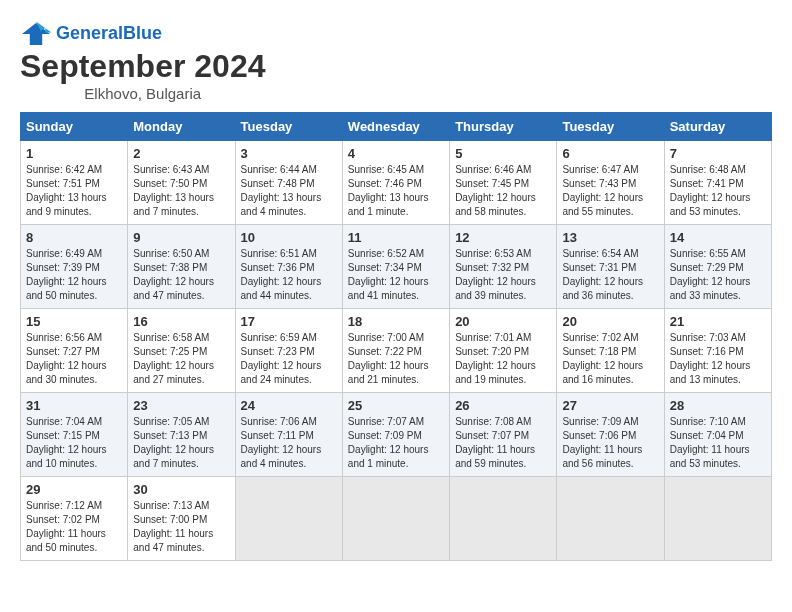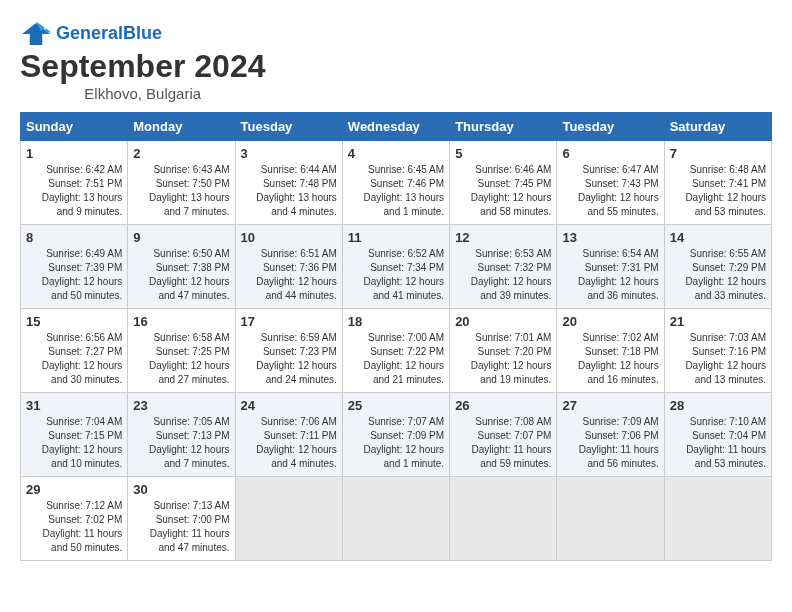--- a/index.html
+++ b/index.html
@@ -78,21 +78,20 @@
     .day-num {
       font-size: 13px;
       font-weight: bold;
       display: block;
       margin-bottom: 2px;
     }
     .day-info {
       font-size: 10px;
       line-height: 1.4;
       color: #333;
-      text-align: right;
     }
     .empty-cell {
       background-color: #e8e8e8 !important;
     }
   </style>
 </head>
 <body>
 
 <div class="header">
   <div class="logo">

